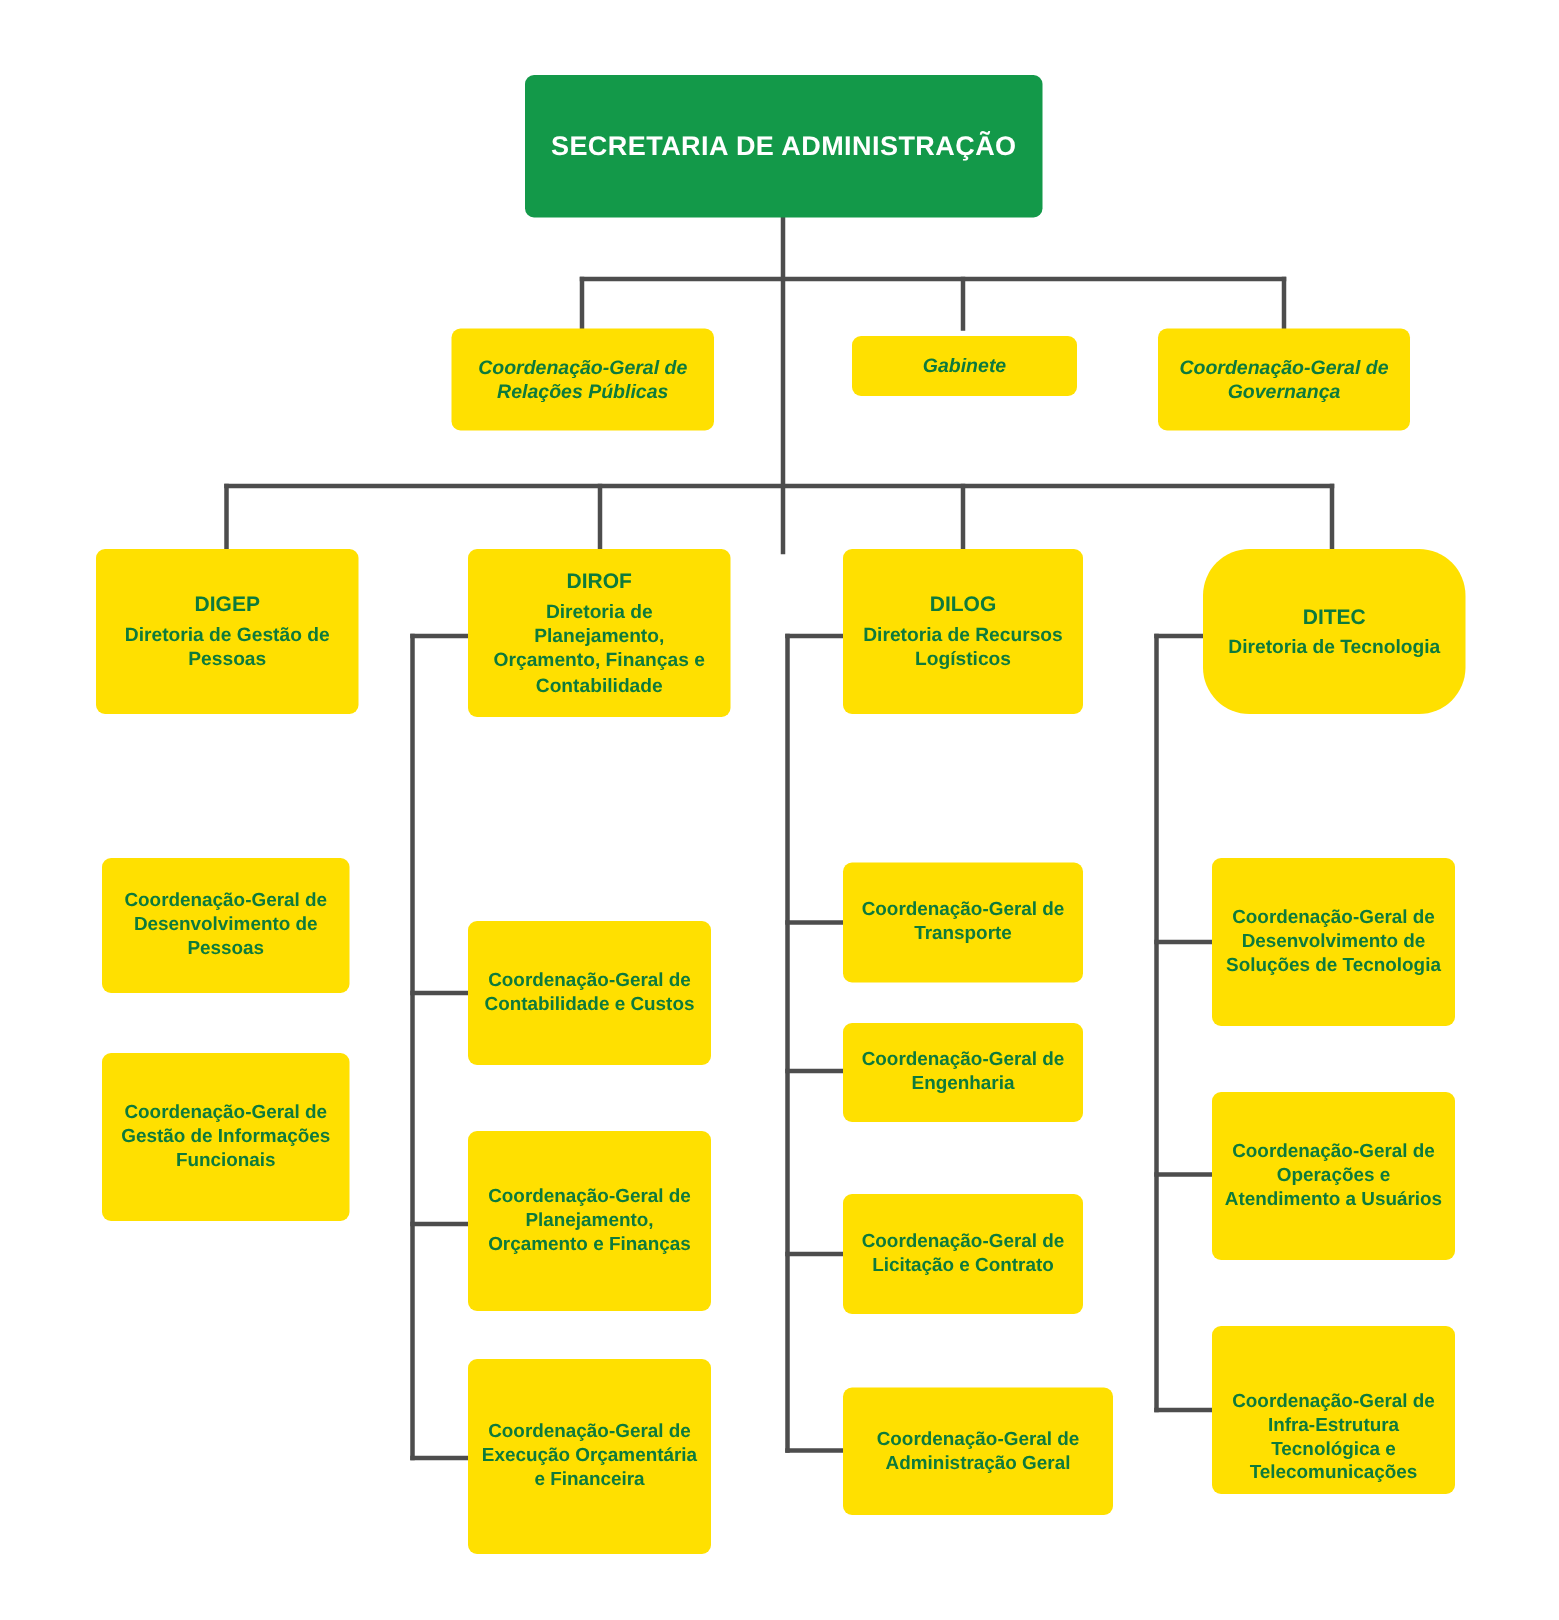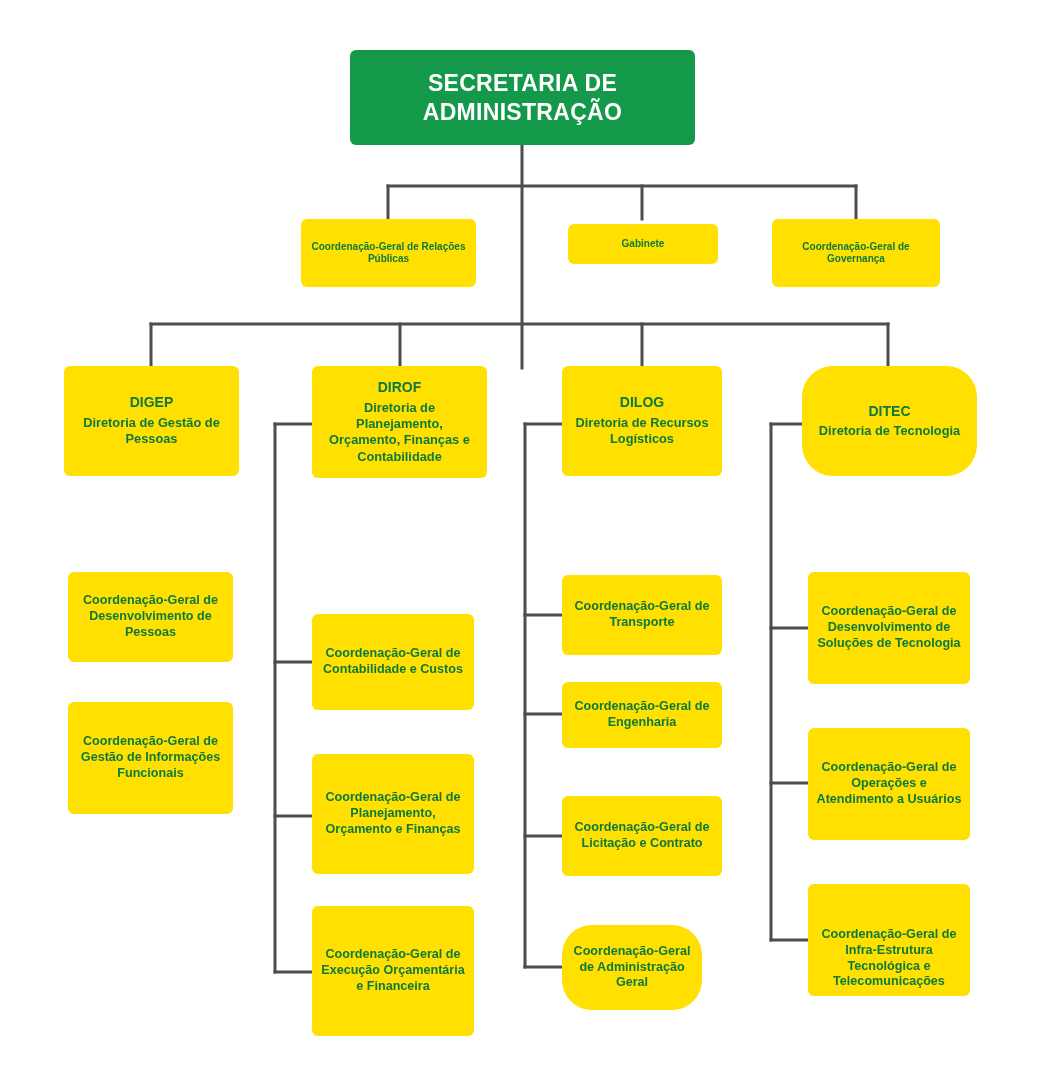--- a/index.html
+++ b/index.html
@@ -36,21 +36,21 @@
   .node .sub {
     font-weight: bold;
     line-height: 1.28;
   }
   
   .node.root {
     background: #139949;
     color: #ffffff;
   }
   .node.root .title {
-    font-size: 23px;
+    font-size: 18px;
     letter-spacing: 0.3px;
   }
   
   .node.yellow {
     background: #ffe000;
     color: #0d7a3c;
   }
   .node.yellow .title {
     font-size: 13.5px;
   }
@@ -63,21 +63,22 @@
     margin-bottom: 3px;
   }
   .node.dir .sub {
     font-size: 12.8px;
   }
   .node.leaf .title {
     font-size: 12.6px;
     font-weight: bold;
   }
   .node.small .title {
-    font-size: 10px;
+    font-size: 13px;
+    font-style: italic;
   }
   svg.connectors {
     position: absolute;
     left: 0;
     top: 0;
     width: 1039px;
     height: 1080px;
     z-index: 1;
   }
 </style>
@@ -173,21 +174,21 @@
 
   <div class="node yellow leaf" style="left:562px; top:575px; width:160px; height:80px;align-items:center;">
     <div class="title">Coordenação-Geral de Transporte</div>
   </div>
   <div class="node yellow leaf" style="left:562px; top:682px; width:160px; height:66px;">
     <div class="title">Coordenação-Geral de Engenharia</div>
   </div>
   <div class="node yellow leaf" style="left:562px; top:796px; width:160px; height:80px;">
     <div class="title">Coordenação-Geral de Licitação e Contrato</div>
   </div>
-  <div class="node yellow leaf" style="left:562px; top:925px; width:140px; height:85px;border-radius:30px;">
+  <div class="node yellow leaf" style="left:562px; top:925px; width:180px; height:85px;">
     <div class="title">Coordenação-Geral de Administração Geral</div>
   </div>
 
   <div class="node yellow leaf" style="left:808px; top:572px; width:162px; height:112px;">
     <div class="title">Coordenação-Geral de Desenvolvimento de Soluções de Tecnologia</div>
   </div>
   <div class="node yellow leaf" style="left:808px; top:728px; width:162px; height:112px;">
     <div class="title">Coordenação-Geral de Operações e Atendimento a Usuários</div>
   </div>
   <div class="node yellow leaf" style="left:808px; top:884px; width:162px; height:112px;justify-content:flex-end;">

